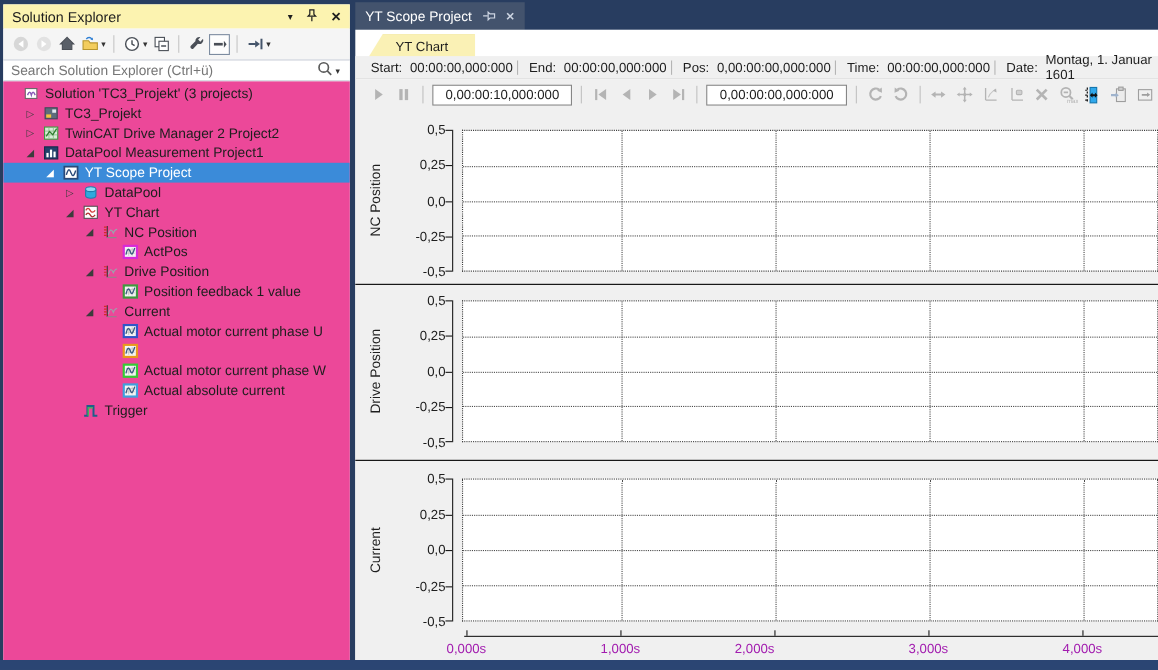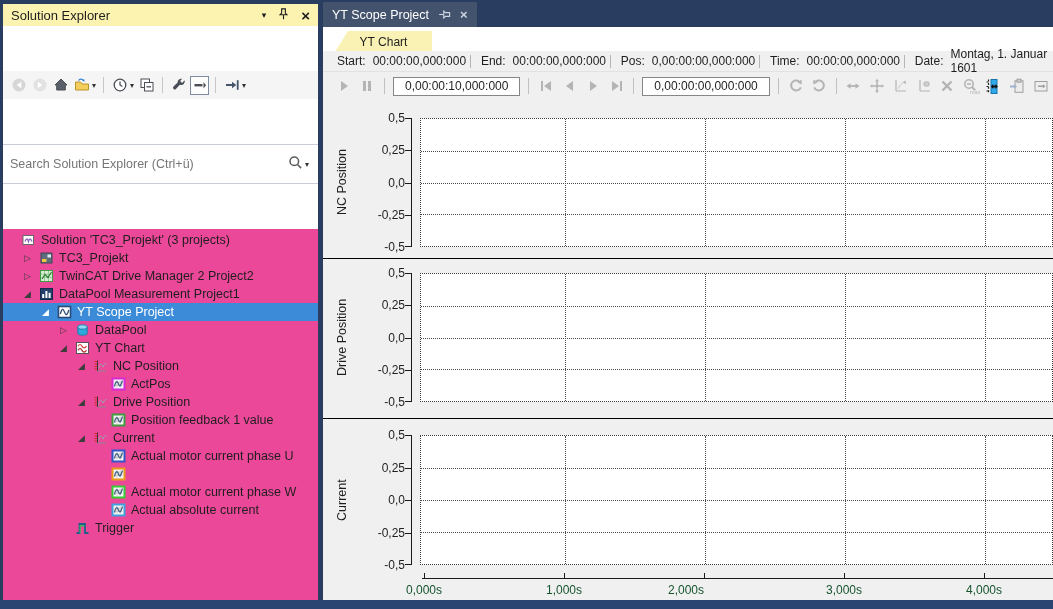--- a/index.html
+++ b/index.html
@@ -1,31 +1,31 @@
 <!DOCTYPE html>
 <html><head>
 <meta charset="utf-8">
 <style>
   * { box-sizing: border-box; margin:0; padding:0; }
   body { font-family:"Liberation Sans", sans-serif; }
   .window { position:relative; width:1053px; height:609px; background:#283d60; overflow:hidden; }
 
   
-  .sol-exp { position:absolute; left:3px; top:4px; width:315px; height:596px; background:#fff; display:flex; flex-direction:column;gap:45px; }
+  .sol-exp { position:absolute; left:3px; top:4px; width:315px; height:596px; background:#fff; display:flex; flex-direction:column; }
   .se-title { height:22px; background:#fcf3b0; display:flex; align-items:center; padding:0 8px; font-size:13px; color:#1e1e1e; flex:0 0 auto; }
   .se-title-icons { margin-left:auto; display:flex; align-items:center; gap:11px; }
   .se-title-icons span { cursor:default; line-height:1; color:#1e1e1e; }
   .ico-dd { font-size:9px; }
   .ico-close { font-size:15px; font-weight:bold; }
   .se-toolbar { height:28px; background:#f5f5f5; display:flex; align-items:center; padding:0 5px; flex:0 0 auto; }
   .tb-btn { width:19px; height:19px; display:flex; align-items:center; justify-content:center; margin:0 1px; }
   .tb-dd { font-size:8px; color:#333; margin:0 2px 0 0; }
   .tb-sep { width:1px; height:16px; background:#c6c6c6; margin:0 5px; }
   .tb-pressed { border:1px solid #7d8ca0; background:#fdfdfd; }
-  .se-search { height:40px; border:1px solid #c9cdd8; border-left:none; border-right:none; background:#fff; display:flex; align-items:center; padding:0 7px; font-size:12.5px; color:#767676; flex:0 0 auto; }
+  .se-search { height:20px; border:1px solid #c9cdd8; border-left:none; border-right:none; background:#fff; display:flex; align-items:center; padding:0 7px; font-size:12.5px; color:#767676; flex:0 0 auto; }
   .se-search .mag { margin-left:auto; display:flex; align-items:center; gap:2px; }
   .se-tree { flex:1; background:#ec4899; padding-top:2px; font-size:12.5px; overflow:hidden; }
   .tree-row { height:18px; display:flex; align-items:center; color:#1e1e1e; white-space:nowrap; }
   .tree-row.sel { background:#3b8bd9; color:#fff; }
   .expander { width:17px; flex:0 0 auto; font-size:9px; padding-left:2px; color:#3c3c3c; }
   .tree-row.sel .expander { color:#fff; }
   .ticon { width:15px; height:14px; flex:0 0 auto; margin-right:5px; display:inline-flex; }
   .tlabel { line-height:18px; }
 
   
@@ -49,21 +49,21 @@
   .chart-title { position:absolute; left:10px; width:17px; writing-mode:vertical-rl; transform:rotate(180deg); display:flex; align-items:center; justify-content:center; font-size:12.5px; color:#1e1e1e; }
   .ytick { position:absolute; left:20px; width:62px; text-align:right; font-size:12px; color:#1e1e1e; height:14px; line-height:14px; }
   .yaxis { position:absolute; left:88px; width:1px; background:#1a1a1a; }
   .ymark { position:absolute; width:6px; height:1px; background:#1a1a1a; }
   .plot { position:absolute; left:97px; width:633px; background:#fff; border:1px dotted #3c3c3c; }
   .hgrid { position:absolute; left:0; width:100%; height:0; border-top:1px dotted #4a4a4a; }
   .vgrid { position:absolute; top:0; height:100%; width:0; border-left:1px dotted #4a4a4a; }
   .chart-sep { position:absolute; left:0; width:730px; height:1px; background:#000; }
   .xaxis-line { position:absolute; height:1px; background:#1a1a1a; }
   .xmark { position:absolute; width:1px; height:5px; background:#1a1a1a; }
-  .xtick { position:absolute; width:70px; text-align:center; font-size:12px; color:#14532d; }
+  .xtick { position:absolute; width:70px; text-align:center; font-size:12px; color:#a21caf; }
 
   .bottom-strip { position:absolute; left:0; top:600px; width:1053px; height:9px; background:#2b4573; }
 </style>
 </head>
 <body>
 
 <div class="window">
 
   <aside class="sol-exp">
     <div class="se-title">

